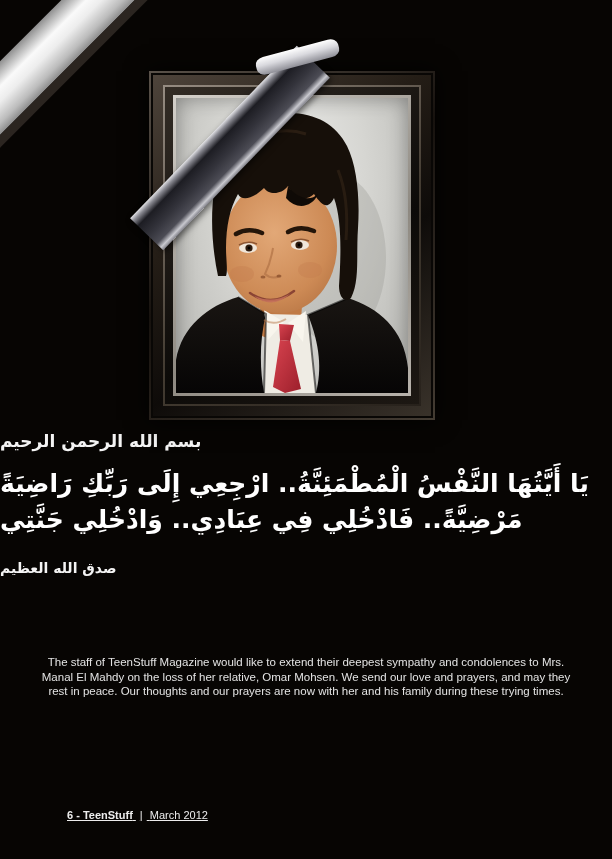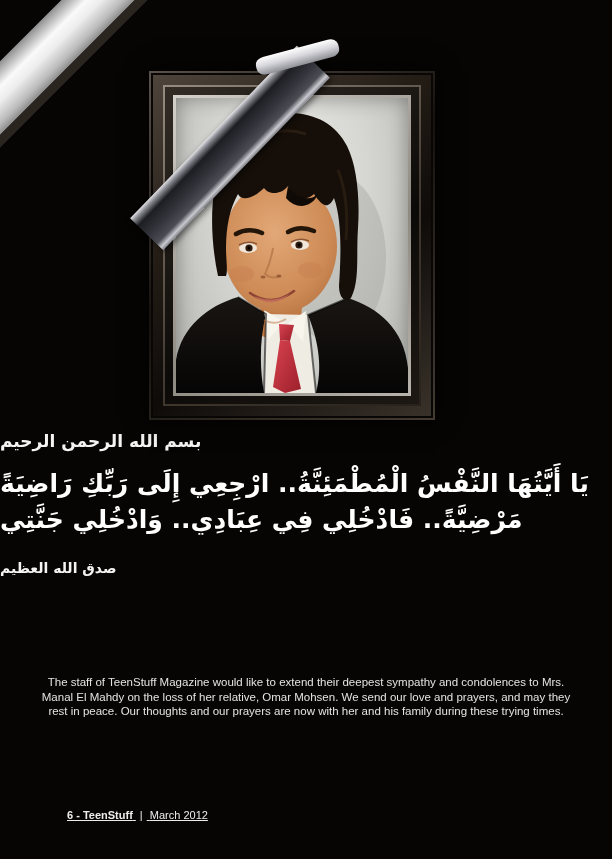--- a/index.html
+++ b/index.html
@@ -54,21 +54,21 @@
 
   
   .arabic{position:absolute;left:0;width:600px;text-align:left;direction:rtl;
           color:#f4f4f4;font-weight:bold;font-family:"DejaVu Sans",sans-serif;}
   .bismillah{top:431px;font-size:17px;}
   .verse{top:466px;font-size:25px;line-height:36px;color:#ffffff;}
   .closing{top:560px;font-size:14px;}
 
   
   .eng{position:absolute;left:36px;width:540px;text-align:center;color:#e3e3e3;
-       font-size:11.5px;line-height:14.6px;font-family:"Liberation Sans",sans-serif;margin-top:20px;}
+       font-size:11.5px;line-height:14.6px;font-family:"Liberation Sans",sans-serif;}
   .p1{top:655px;} .p2{top:720px;} .p3{top:753px;}
 
   
   .footer{position:absolute;left:67px;top:809px;font-size:11px;color:#ededed;
           font-family:"Liberation Sans",sans-serif;text-decoration:underline;}
   .footer .bold{font-weight:bold;}
   .footer .sep{margin:0 4px;}
 </style>
 </head>
 <body>

